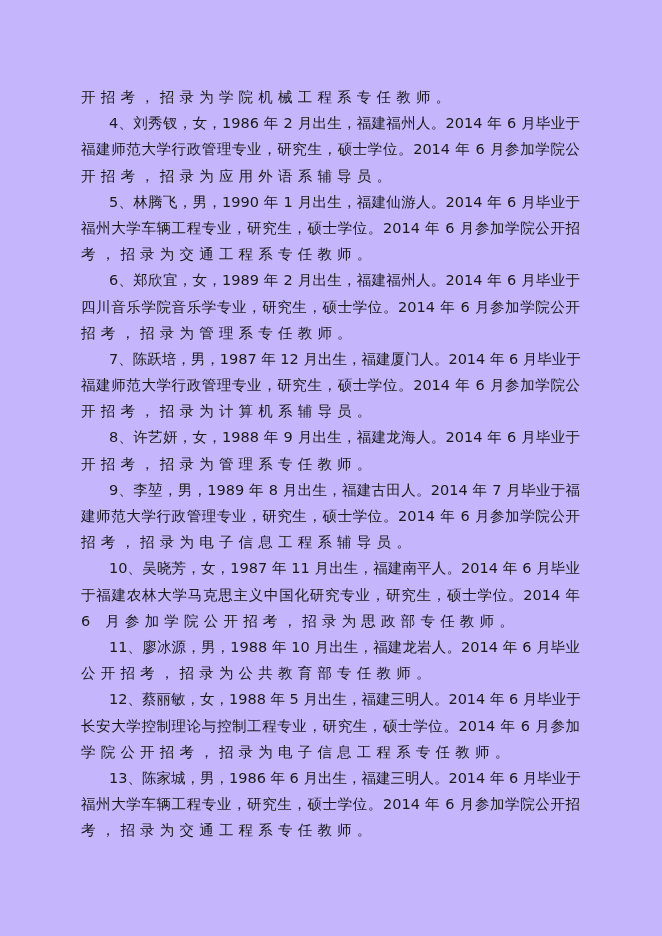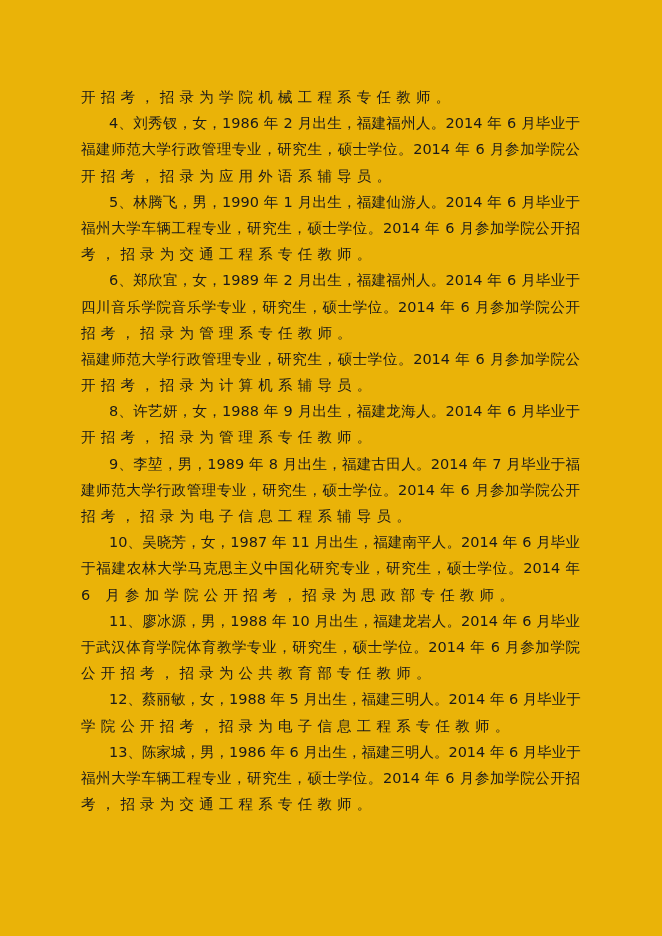--- a/index.html
+++ b/index.html
@@ -1,18 +1,18 @@
 <!DOCTYPE html>
 <html><head>
 <meta charset="utf-8">
 <style>
   html, body { margin: 0; padding: 0; background: #ffffff; }
   body { width: 662px; height: 936px; position: relative; overflow: hidden;
          font-family: "DejaVu Sans", "Liberation Sans", sans-serif; color: #1a1a1a; }
-  .page { position: absolute; left: 0; top: 0; width: 662px; height: 936px; background: #eab308; }
+  .page { position: absolute; left: 0; top: 0; width: 662px; height: 936px; background: #c4b5fd; }
   .body-text { position: absolute; left: 81px; top: 84px; width: 499px; }
   .line { height: 26.2px; line-height: 26.2px; font-size: 14.5px; white-space: nowrap;
           text-align: justify; text-align-last: justify; }
   .line.last { text-align-last: left; letter-spacing: 5.2px; }
   .line.indent { padding-left: 28px; }
 </style>
 </head>
 <body>
 
 <div class="page">
@@ -20,32 +20,33 @@
       <div class="line last">开招考，招录为学院机械工程系专任教师。</div>
       <div class="line indent">4、刘秀钗，女，1986 年 2 月出生，福建福州人。2014 年 6 月毕业于</div>
       <div class="line">福建师范大学行政管理专业，研究生，硕士学位。2014 年 6 月参加学院公</div>
       <div class="line last">开招考，招录为应用外语系辅导员。</div>
       <div class="line indent">5、林腾飞，男，1990 年 1 月出生，福建仙游人。2014 年 6 月毕业于</div>
       <div class="line">福州大学车辆工程专业，研究生，硕士学位。2014 年 6 月参加学院公开招</div>
       <div class="line last">考，招录为交通工程系专任教师。</div>
       <div class="line indent">6、郑欣宜，女，1989 年 2 月出生，福建福州人。2014 年 6 月毕业于</div>
       <div class="line">四川音乐学院音乐学专业，研究生，硕士学位。2014 年 6 月参加学院公开</div>
       <div class="line last">招考，招录为管理系专任教师。</div>
+      <div class="line indent">7、陈跃培，男，1987 年 12 月出生，福建厦门人。2014 年 6 月毕业于</div>
       <div class="line">福建师范大学行政管理专业，研究生，硕士学位。2014 年 6 月参加学院公</div>
       <div class="line last">开招考，招录为计算机系辅导员。</div>
       <div class="line indent">8、许艺妍，女，1988 年 9 月出生，福建龙海人。2014 年 6 月毕业于</div>
       <div class="line last">开招考，招录为管理系专任教师。</div>
       <div class="line indent">9、李堃，男，1989 年 8 月出生，福建古田人。2014 年 7 月毕业于福</div>
       <div class="line">建师范大学行政管理专业，研究生，硕士学位。2014 年 6 月参加学院公开</div>
       <div class="line last">招考，招录为电子信息工程系辅导员。</div>
       <div class="line indent">10、吴晓芳，女，1987 年 11 月出生，福建南平人。2014 年 6 月毕业</div>
       <div class="line">于福建农林大学马克思主义中国化研究专业，研究生，硕士学位。2014 年</div>
       <div class="line last">6 月参加学院公开招考，招录为思政部专任教师。</div>
       <div class="line indent">11、廖冰源，男，1988 年 10 月出生，福建龙岩人。2014 年 6 月毕业</div>
-      <div class="line">于武汉体育学院体育教学专业，研究生，硕士学位。2014 年 6 月参加学院</div>
       <div class="line last">公开招考，招录为公共教育部专任教师。</div>
       <div class="line indent">12、蔡丽敏，女，1988 年 5 月出生，福建三明人。2014 年 6 月毕业于</div>
+      <div class="line">长安大学控制理论与控制工程专业，研究生，硕士学位。2014 年 6 月参加</div>
       <div class="line last">学院公开招考，招录为电子信息工程系专任教师。</div>
       <div class="line indent">13、陈家城，男，1986 年 6 月出生，福建三明人。2014 年 6 月毕业于</div>
       <div class="line">福州大学车辆工程专业，研究生，硕士学位。2014 年 6 月参加学院公开招</div>
       <div class="line last">考，招录为交通工程系专任教师。</div>
     </div>
 </div>
 
 </body></html>

